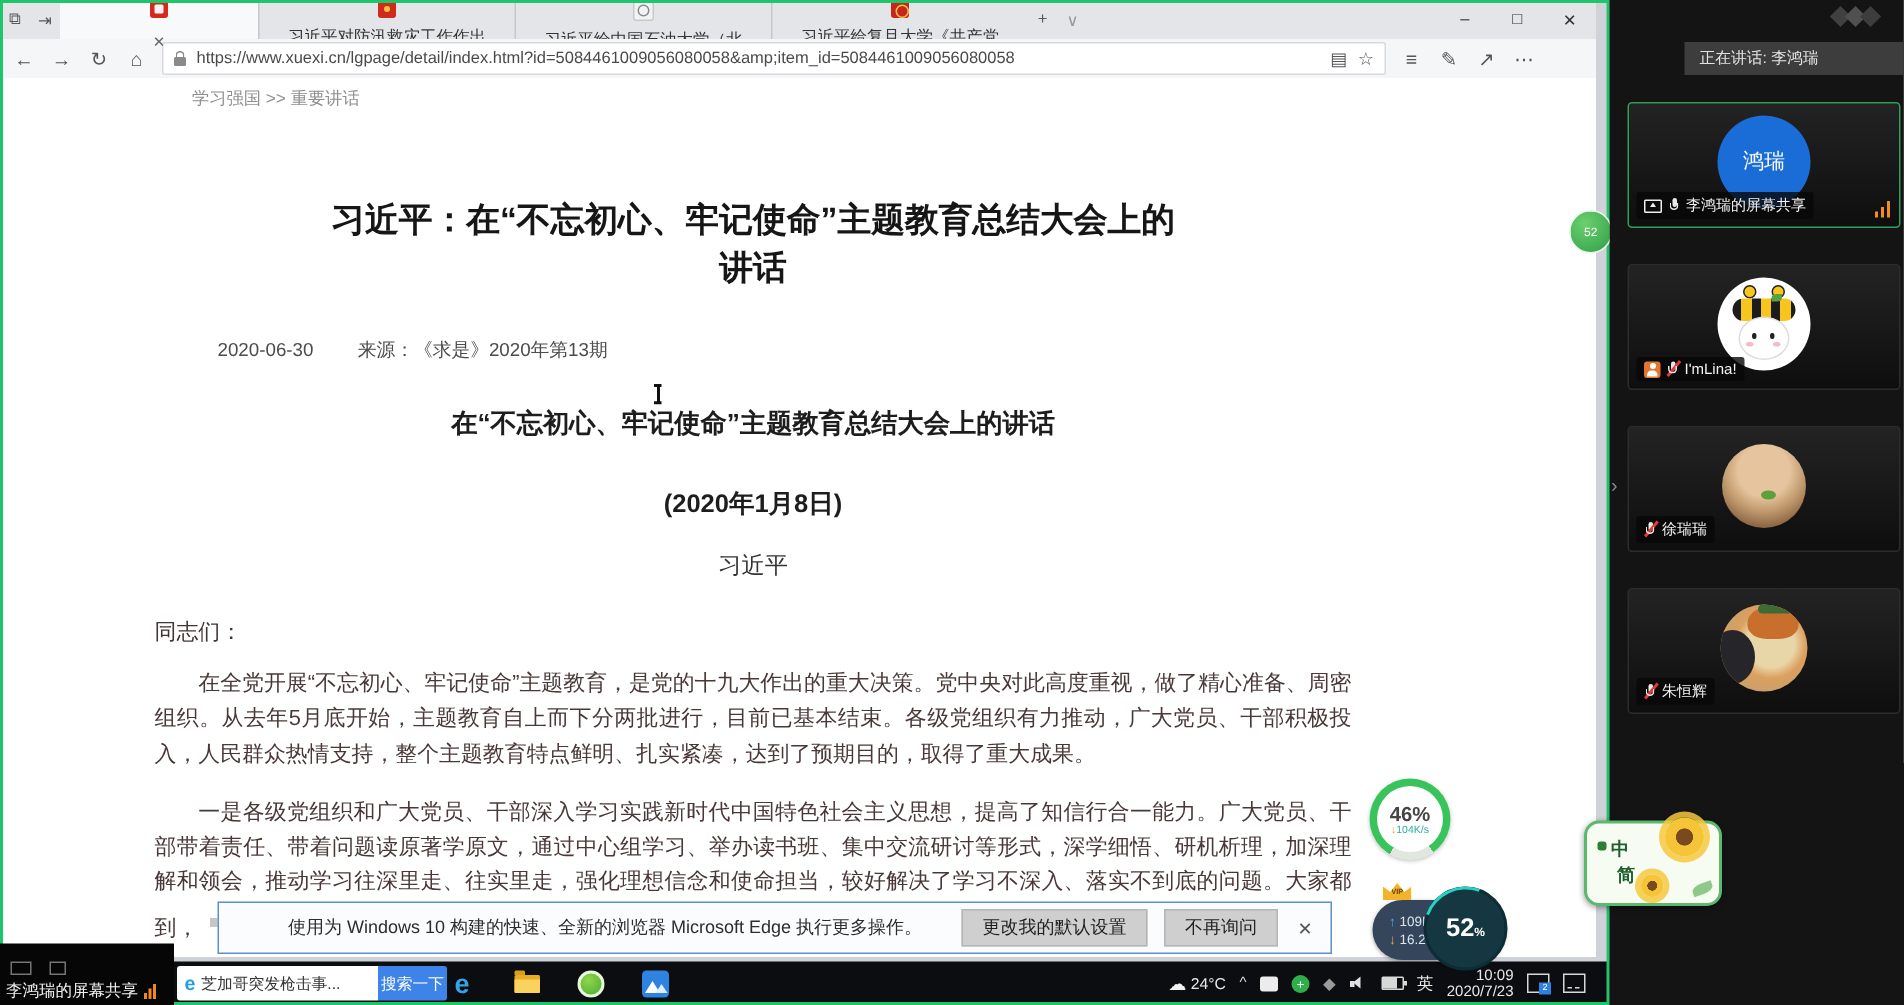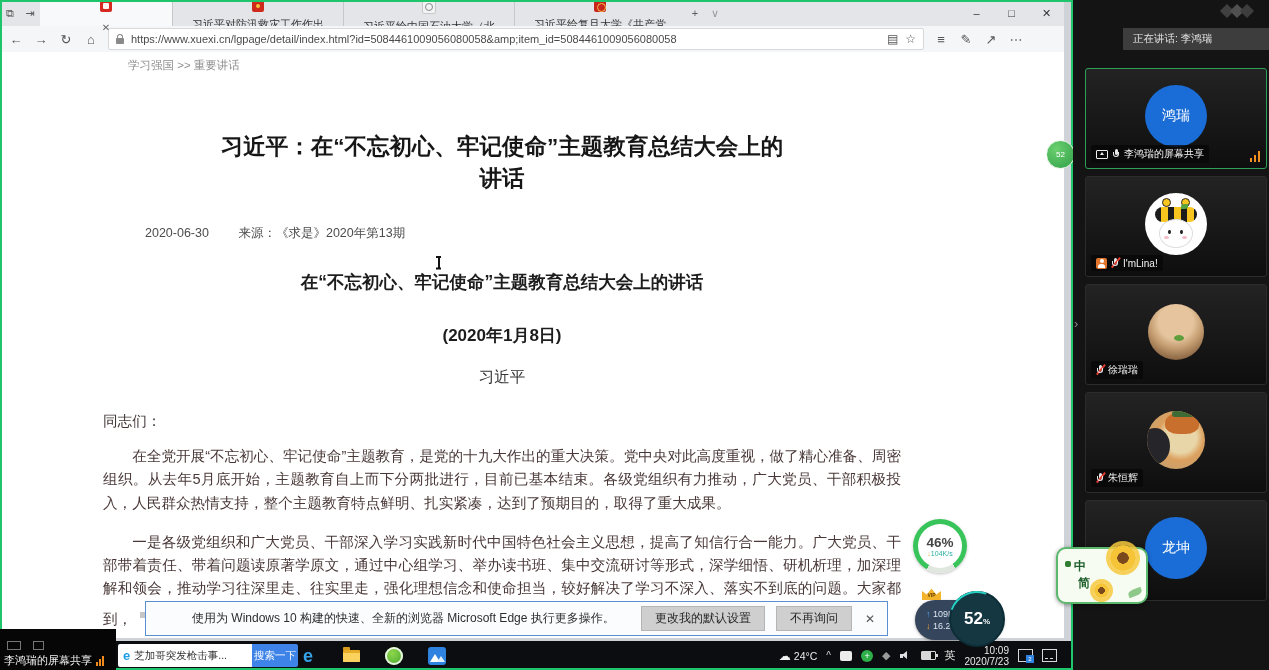--- a/index.html
+++ b/index.html
@@ -130,21 +130,21 @@
   
   .panel{position:absolute;left:1073px;top:0;width:196px;height:670px;background:#141414;}
   .phead{position:absolute;left:50px;right:0;top:28px;height:22px;background:#3d3d3d;display:flex;align-items:center;padding-left:10px;}
   .ptxt{font-size:10.5px;color:#e3e3e3;white-space:nowrap;}
   .pmark{position:absolute;right:10px;top:4px;width:42px;height:15px;opacity:.45;}
   .pmark i{position:absolute;width:10px;height:10px;background:#8a8a8a;transform:rotate(45deg);top:2px;}
   .pmark i:nth-child(1){left:5px;background:#777;}
   .pmark i:nth-child(2){left:15px;background:#999;}
   .pmark i:nth-child(3){left:25px;background:#6f6f6f;}
   .pchev{position:absolute;left:1px;top:316px;color:#8a8a8a;font-size:13px;}
-  .tile{position:absolute;left:12px;width:182px;height:101px;background:linear-gradient(180deg,#232323,#0e0e0e);
+  .tile{position:absolute;left:12px;width:182px;height:84px;background:linear-gradient(180deg,#232323,#0e0e0e);
         border:1px solid #2c2c2c;border-radius:3px;box-sizing:border-box;}
   .tile.active{border-color:#2f9e57;}
   .t1{top:68px;} .t2{top:176px;} .t3{top:284px;} .t4{top:392px;} .t5{top:500px;}
   .av{position:absolute;left:50%;top:47%;transform:translate(-50%,-50%);}
   .avblue{width:62px;height:62px;border-radius:50%;background:#1a6cd6;color:#fff;display:flex;align-items:center;justify-content:center;font-size:14px;}
   .tlabel{position:absolute;left:5px;bottom:5px;background:rgba(8,8,8,.8);border-radius:2px;padding:2px 5px;display:flex;align-items:center;gap:4px;max-width:152px;}
   .nm{font-size:10px;color:#f2f2f2;white-space:nowrap;overflow:hidden;}
   .mic{position:relative;width:8px;height:12px;flex:0 0 auto;}
   .mic::before{content:"";position:absolute;left:2.5px;top:0.5px;width:3px;height:6px;background:#e8e8e8;border-radius:1.5px;}
   .mic::after{content:"";position:absolute;left:1px;top:3.5px;width:6px;height:5px;border:1px solid #e8e8e8;border-top:none;border-radius:0 0 4px 4px;box-sizing:border-box;}
@@ -429,23 +429,20 @@
           <span class="hb"></span>
         </div>
       <div class="tlabel">
         <span class="mic">
             <span class="x"></span>
           </span>
         <span class="nm">朱恒辉</span>
       </div>
     </div>
 
-    <div class="tile t5">
-      <div class="av avblue">龙坤</div>
-    </div>
   </div>
 
   <div class="ime">
     <span class="imedot"></span>
     <span class="imet1">中</span>
     <span class="imet2">简</span>
     <span class="sfleaf"></span>
     <span class="sf sf1"></span>
     <span class="sf sf2"></span>
   </div>

